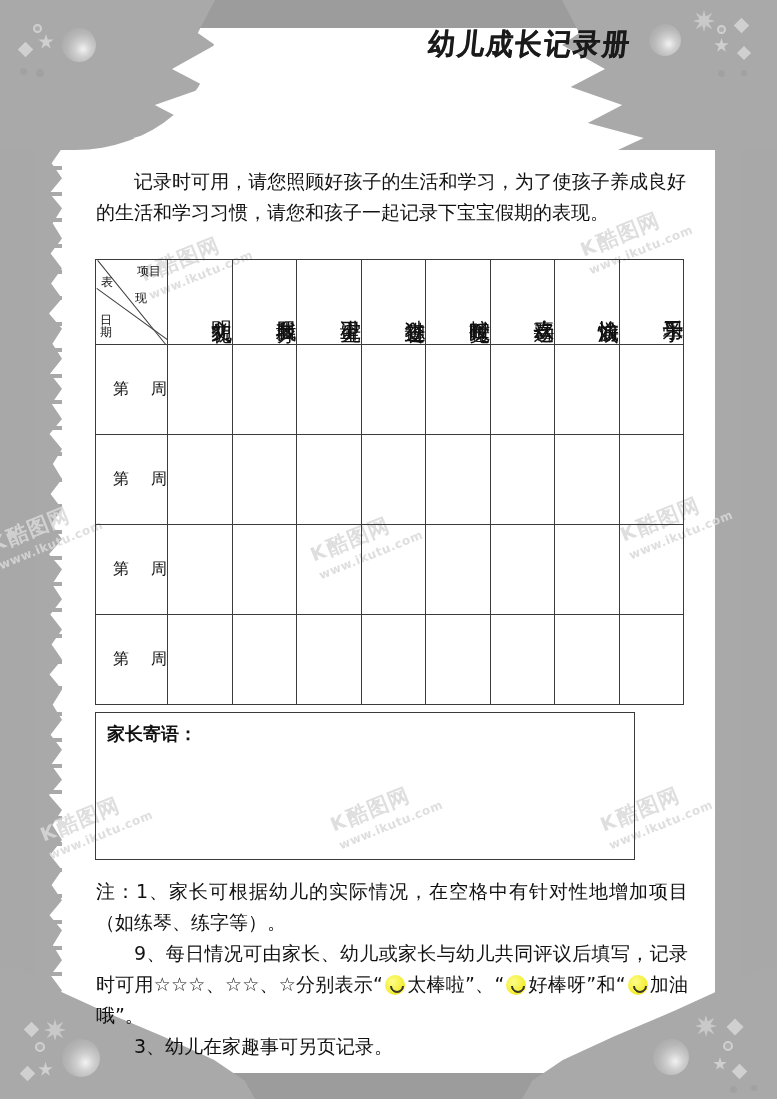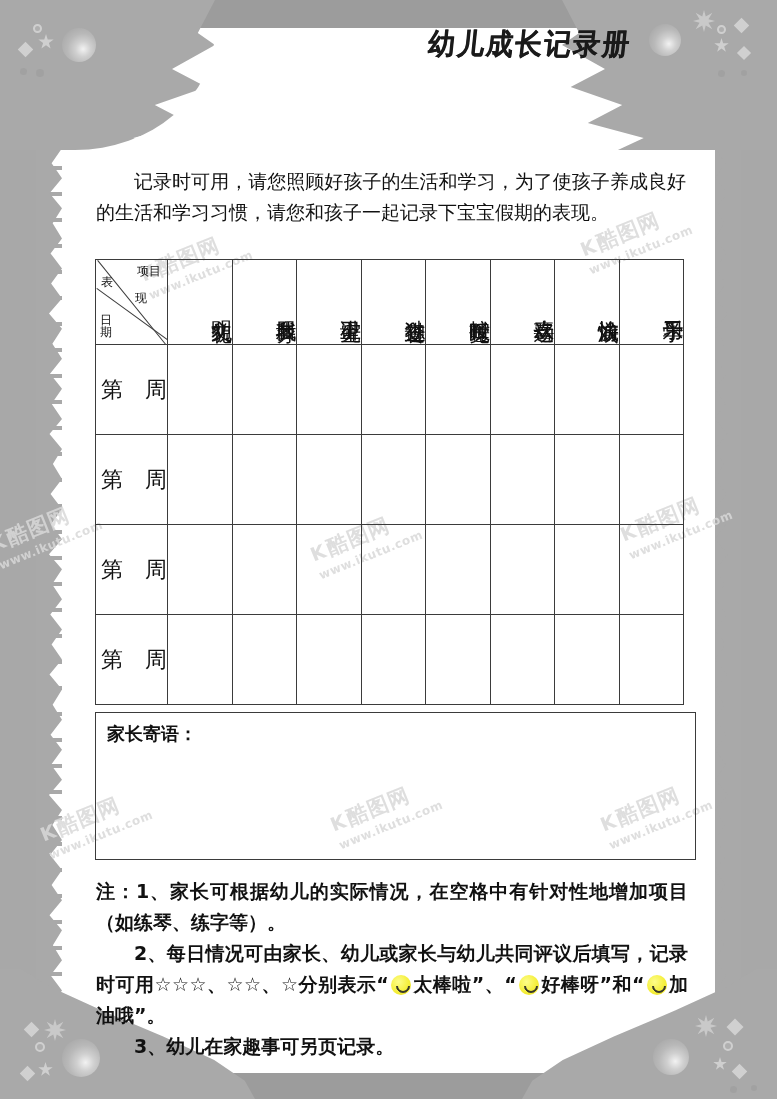--- a/index.html
+++ b/index.html
@@ -270,53 +270,53 @@
     line-height: 21px;
     letter-spacing: 1px;
     color: #111;
   }
 
   .week-cell {
     height: 90px;
     text-align: left;
     vertical-align: middle;
     font-family: "DejaVu Sans", "Liberation Sans", sans-serif;
-    font-size: 22px;
+    font-size: 16px;
     color: #111;
     padding-left: 11px;
   }
   .week-cell .gap { display: inline-block; width: 22px; }
 
   .blank-cell { height: 90px; }
 
   #message-box {
     position: absolute;
     left: 95px; top: 712px;
-    width: 601px; height: 148px;
+    width: 540px; height: 148px;
     border: 1.6px solid #3b3b3b;
   }
   #message-box .label {
     position: absolute;
     left: 11px; top: 9px;
     font-family: "DejaVu Sans", "Liberation Sans", sans-serif;
     font-size: 18px;
     font-weight: 700;
     color: #111;
   }
 
   
   #notes {
     position: absolute;
     left: 96px; top: 876px; width: 592px;
     font-family: "DejaVu Sans", "Liberation Sans", sans-serif;
     font-size: 19px;
     line-height: 31px;
     color: #111;
   }
-  #notes .note { text-align: justify; font-weight: bold; }
+  #notes .note { text-align: justify; }
   #notes .note.indent { text-indent: 38px; }
 
   .smiley {
     display: inline-block;
     width: 20px; height: 20px;
     border-radius: 50%;
     background: radial-gradient(circle at 38% 34%, #fdfd8a 0%, #f5ef3d 55%, #e8dc1f 100%);
     position: relative;
     vertical-align: -4px;
     margin: 0 2px;
@@ -512,19 +512,19 @@
       </tbody>
     </table>
 
     <div id="message-box">
       <div class="label">家长寄语：</div>
     </div>
 
     <div id="notes">
       <div class="note">注：1、家长可根据幼儿的实际情况，在空格中有针对性地增加项目（如练琴、练字等）。</div>
       <div class="note indent">
-        <span>2、每日情况可由家长、幼儿或家长与幼儿共同评议后填写，记录时可用☆☆☆、☆☆、☆分别表示“</span><span class="smiley"></span><span>太棒啦”、“</span><span class="smiley"></span><span>好棒呀”和“</span><span class="smiley"></span><span>加油哦”。</span>
+        <span>9、每日情况可由家长、幼儿或家长与幼儿共同评议后填写，记录时可用☆☆☆、☆☆、☆分别表示“</span><span class="smiley"></span><span>太棒啦”、“</span><span class="smiley"></span><span>好棒呀”和“</span><span class="smiley"></span><span>加油哦”。</span>
       </div>
       <div class="note indent">3、幼儿在家趣事可另页记录。</div>
     </div>
 
   </div>
 </div>
 
 </body></html>

